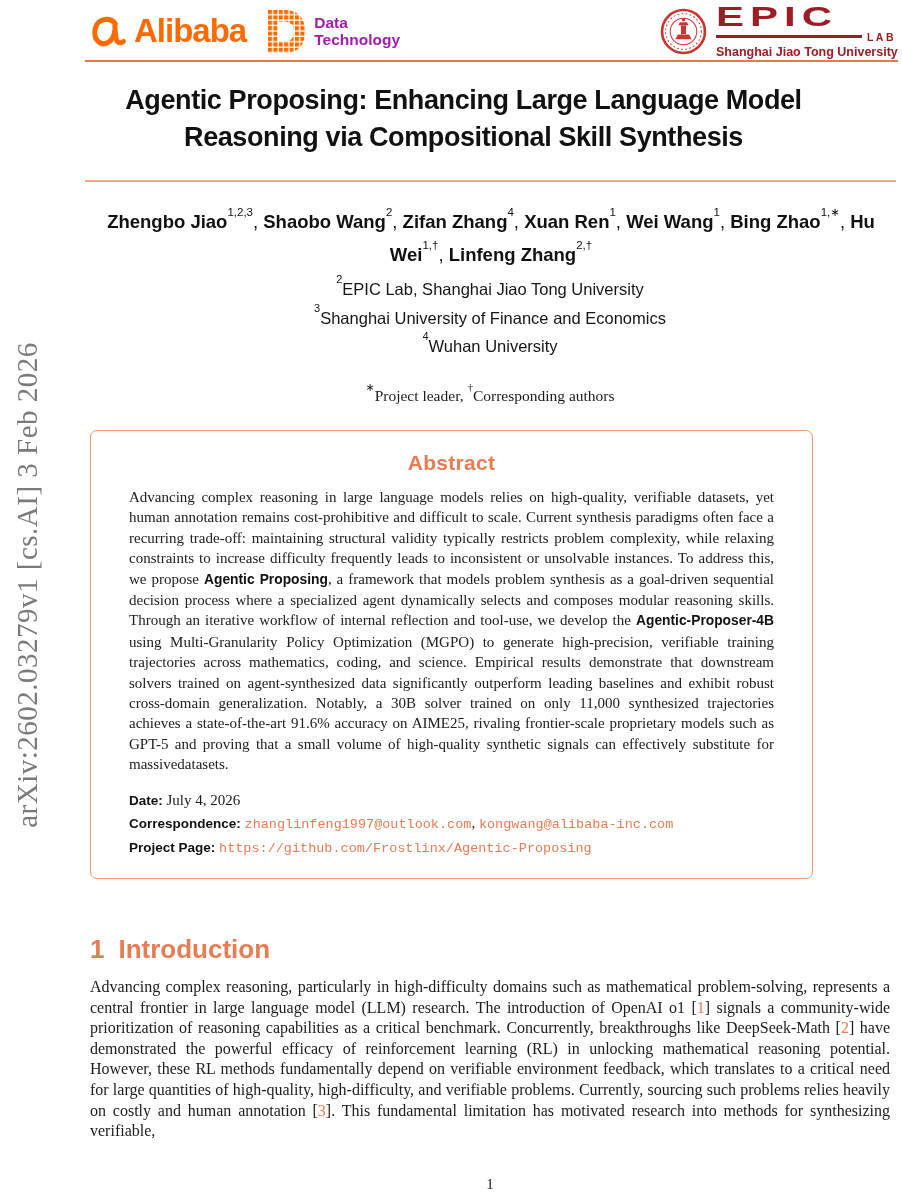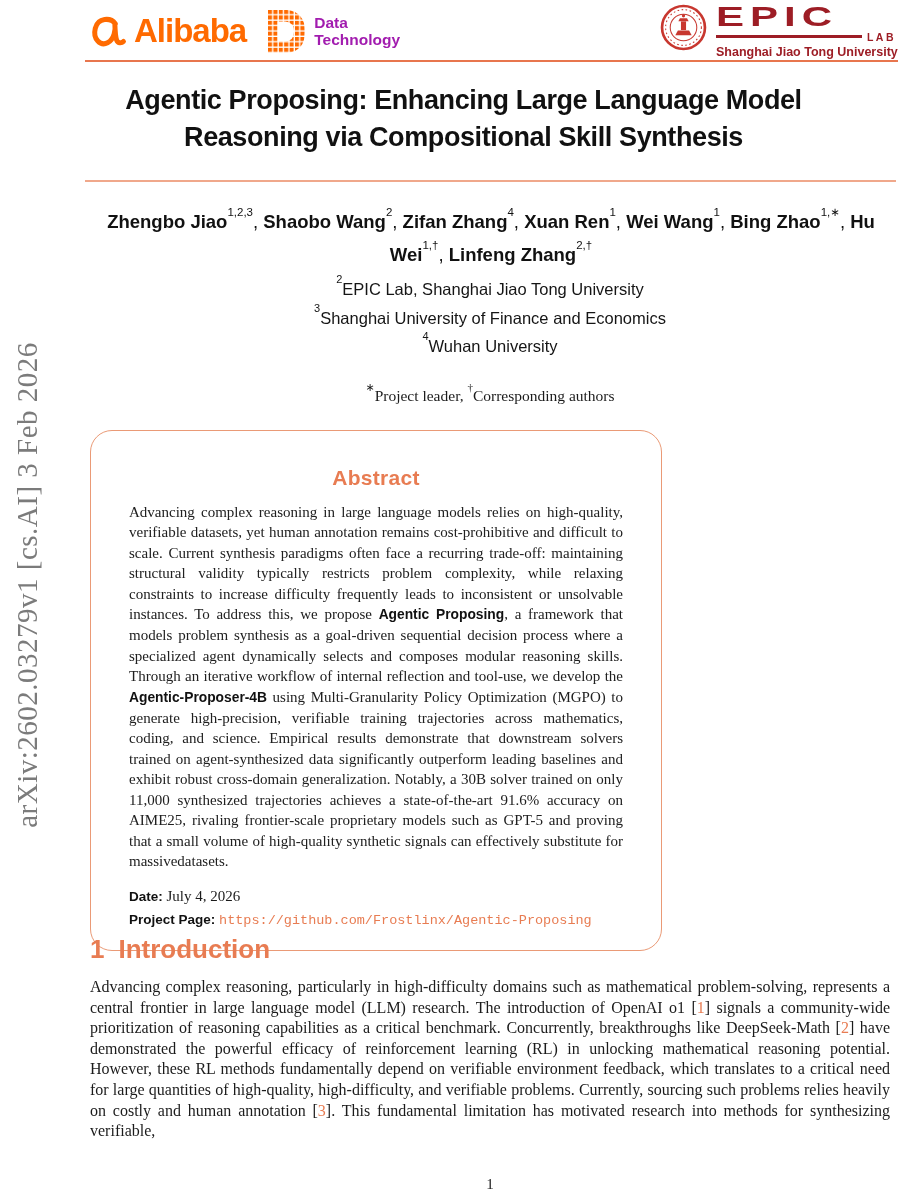--- a/index.html
+++ b/index.html
@@ -36,21 +36,21 @@
     color: #FF6A00;
   }
   .pixel-d { display: inline-flex; margin-left: 22px; margin-right: 9px; }
   .dt-text {
     font-family: "Liberation Sans", sans-serif;
     font-weight: 700; font-size: 15.5px; line-height: 17px;
     color: #a21caf;
   }
   .dt-text span { display: block; }
 
-  .logo-right { display: flex; align-items: flex-start; gap: 9px; }
+  .logo-right { display: flex; align-items: flex-end; gap: 9px; }
   .epic-block { width: 180px; }
   .epic-word {
     font-family: "Liberation Sans", sans-serif;
     font-weight: 900; font-size: 28px; line-height: 26px;
     letter-spacing: 4px; color: #9D1D25;
     transform: scaleX(1.5); transform-origin: left center;
     white-space: nowrap;
   }
   .epic-lab-row { display: flex; align-items: center; gap: 5px; margin-top: 1px; }
   .epic-bar { flex: 1; height: 3px; background: #9D1D25; }
@@ -100,24 +100,24 @@
   .footnote {
     position: absolute; left: 90px; right: 12px; top: 385px;
     text-align: center;
     font-family: "Liberation Serif", serif;
     font-size: 15.5px; color: #1b1b1b;
   }
   .footnote sup { font-size: 11px; position: relative; top: -0.4em; }
 
   
   .abstract-box {
-    position: absolute; left: 90px; top: 430px; width: 572px;
+    position: absolute; left: 90px; top: 430px; width: 723px;
     box-sizing: border-box;
-    border: 1.5px solid #EA9A76; border-radius: 22px;
-    padding: 35px 38px 18px 38px;
+    border: 1.5px solid #EA9A76; border-radius: 7px;
+    padding: 20px 38px 18px 38px;
     background: #fff;
   }
   .abstract-heading {
     margin: 0 0 12px 0; text-align: center;
     font-family: "Liberation Sans", sans-serif;
     font-weight: 700; font-size: 21px; letter-spacing: 0.3px;
     color: #E87C52;
   }
   .abstract-text {
     margin: 0; text-align: justify;
@@ -235,20 +235,24 @@
   <section class="abstract-box">
     <h2 class="abstract-heading">Abstract</h2>
     <p class="abstract-text"><span>Advancing complex reasoning in large language models relies on high-quality, verifiable datasets, yet human annotation remains cost-prohibitive and difficult to scale. Current synthesis paradigms often face a recurring trade-off: maintaining structural validity typically restricts problem complexity, while relaxing constraints to increase difficulty frequently leads to inconsistent or unsolvable instances. To address this, we propose </span><span class="bsans">Agentic Proposing</span><span>, a framework that models problem synthesis as a goal-driven sequential decision process where a specialized agent dynamically selects and composes modular reasoning skills. Through an iterative workflow of internal reflection and tool-use, we develop the </span><span class="bsans">Agentic-Proposer-4B</span><span> using Multi-Granularity Policy Optimization (MGPO) to generate high-precision, verifiable training trajectories across mathematics, coding, and science. Empirical results demonstrate that downstream solvers trained on agent-synthesized data significantly outperform leading baselines and exhibit robust cross-domain generalization. Notably, a 30B solver trained on only 11,000 synthesized trajectories achieves a state-of-the-art 91.6% accuracy on AIME25, rivaling frontier-scale proprietary models such as GPT-5 and proving that a small volume of high-quality synthetic signals can effectively substitute for massivedatasets.</span></p>
 
     <div class="meta">
       <div class="meta-row">
         <span class="meta-label bsans">Date:</span>
         <span class="meta-serif">July 4, 2026</span>
       </div>
       <div class="meta-row">
+        <span class="meta-label bsans">Correspondence:</span>
+        <a class="link">zhanglinfeng1997@outlook.com</a><span class="meta-serif">, </span><a class="link">kongwang@alibaba-inc.com</a>
+      </div>
+      <div class="meta-row">
         <span class="meta-label bsans">Project Page:</span>
         <a class="link">https://github.com/Frostlinx/Agentic-Proposing</a>
       </div>
     </div>
   </section>
 
   <h2 class="section-heading">
     <span class="sec-num">1</span><span class="sec-title">Introduction</span>
   </h2>
 

